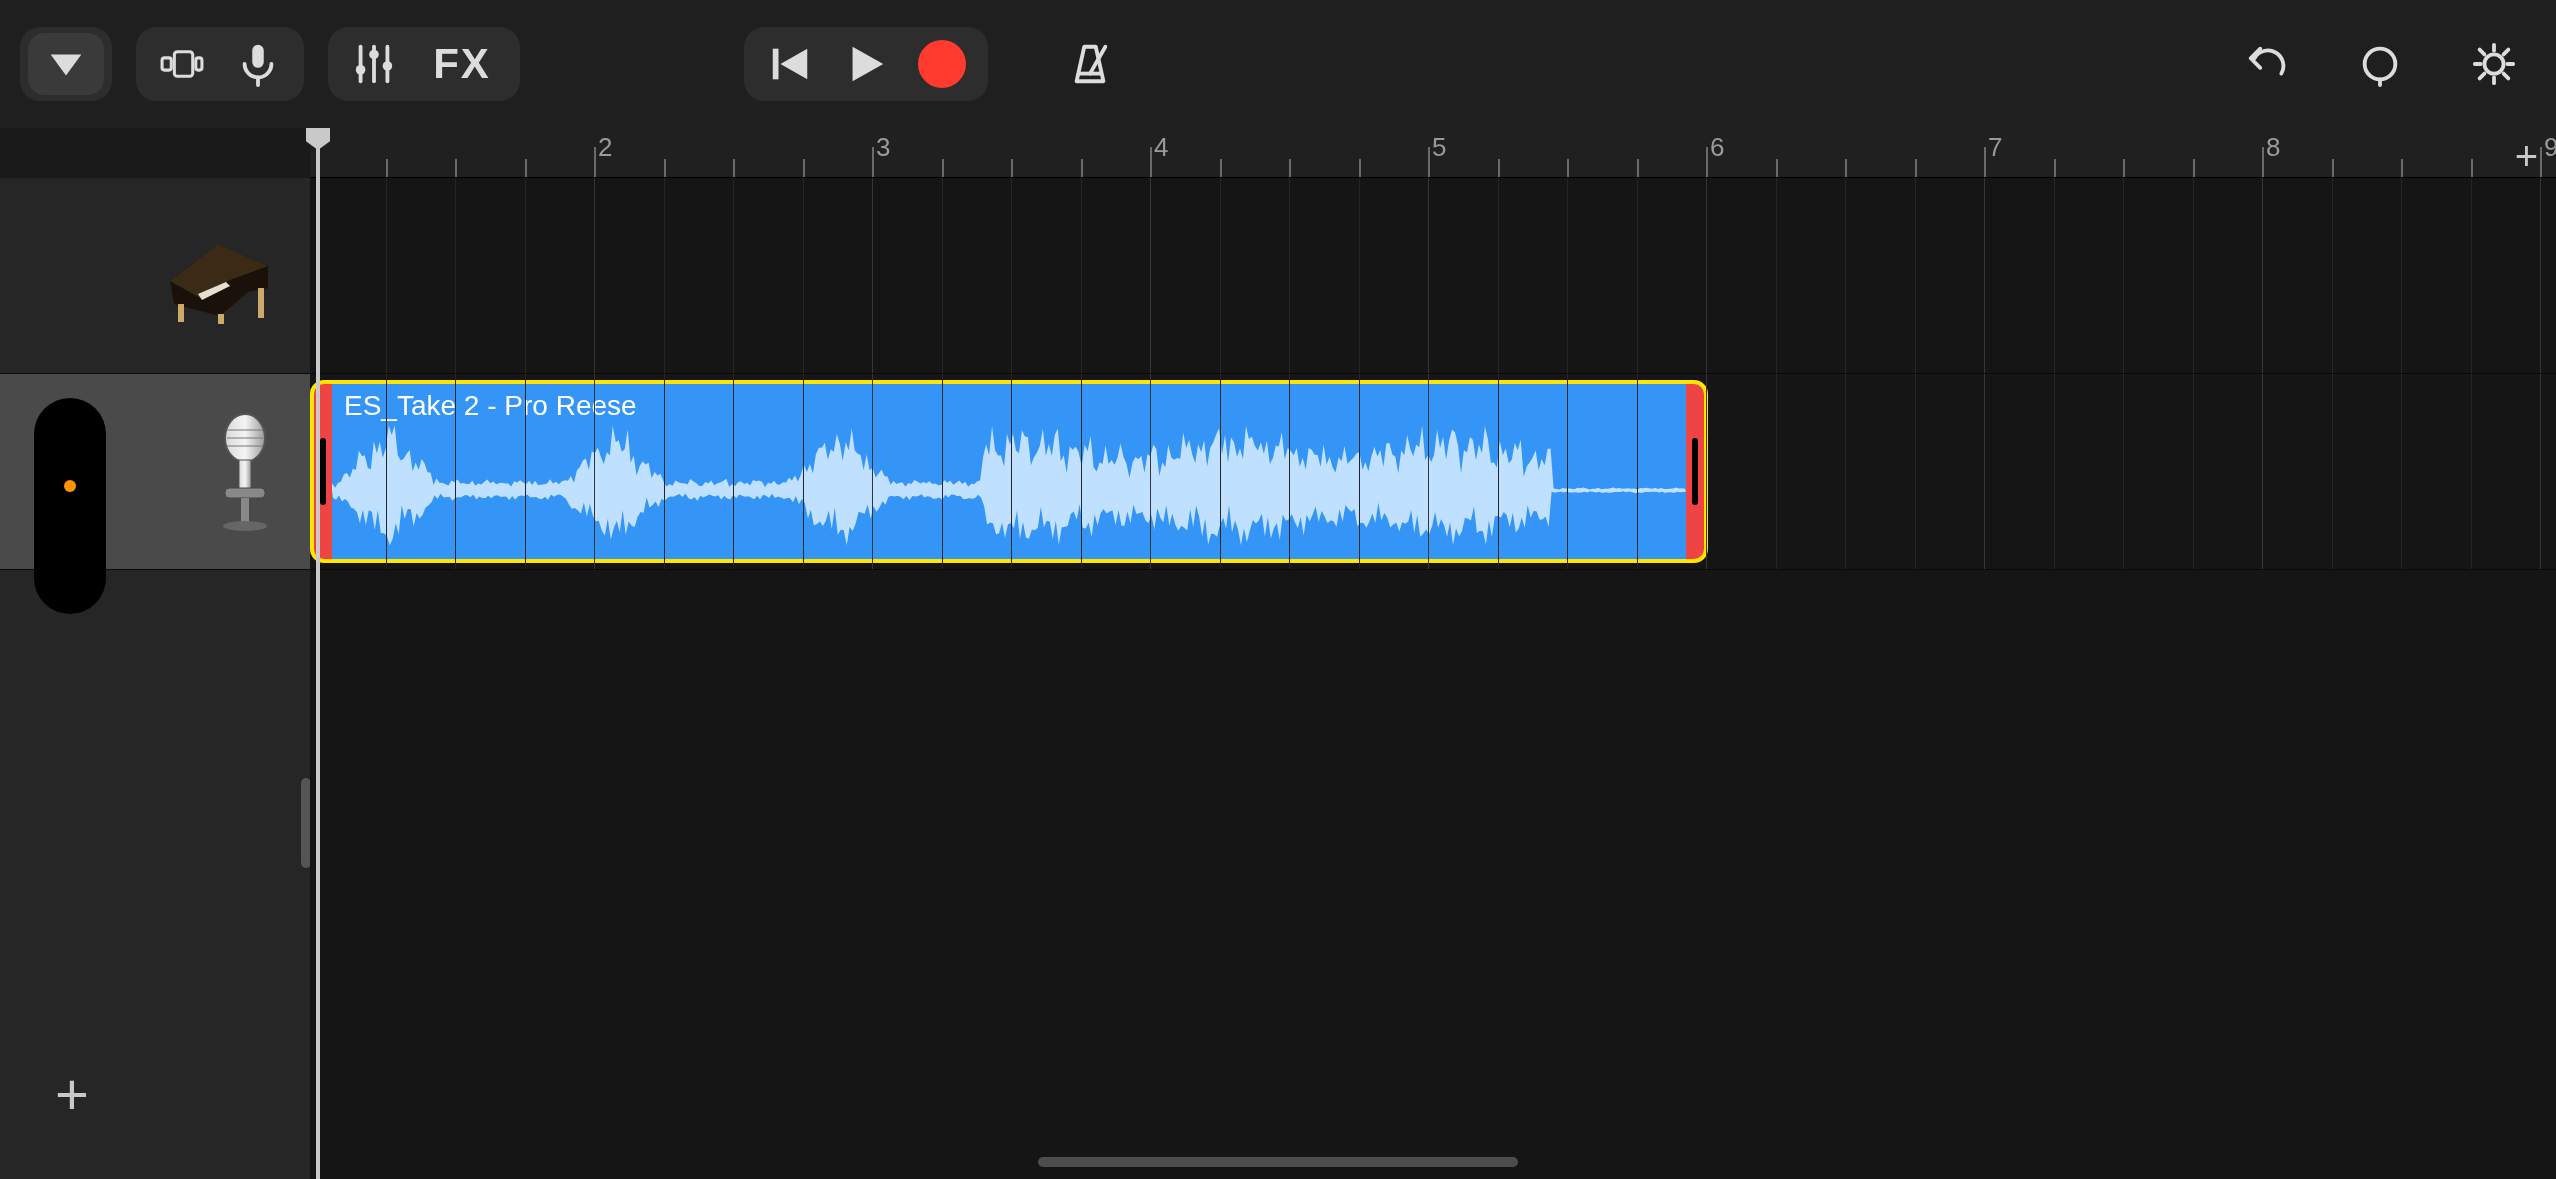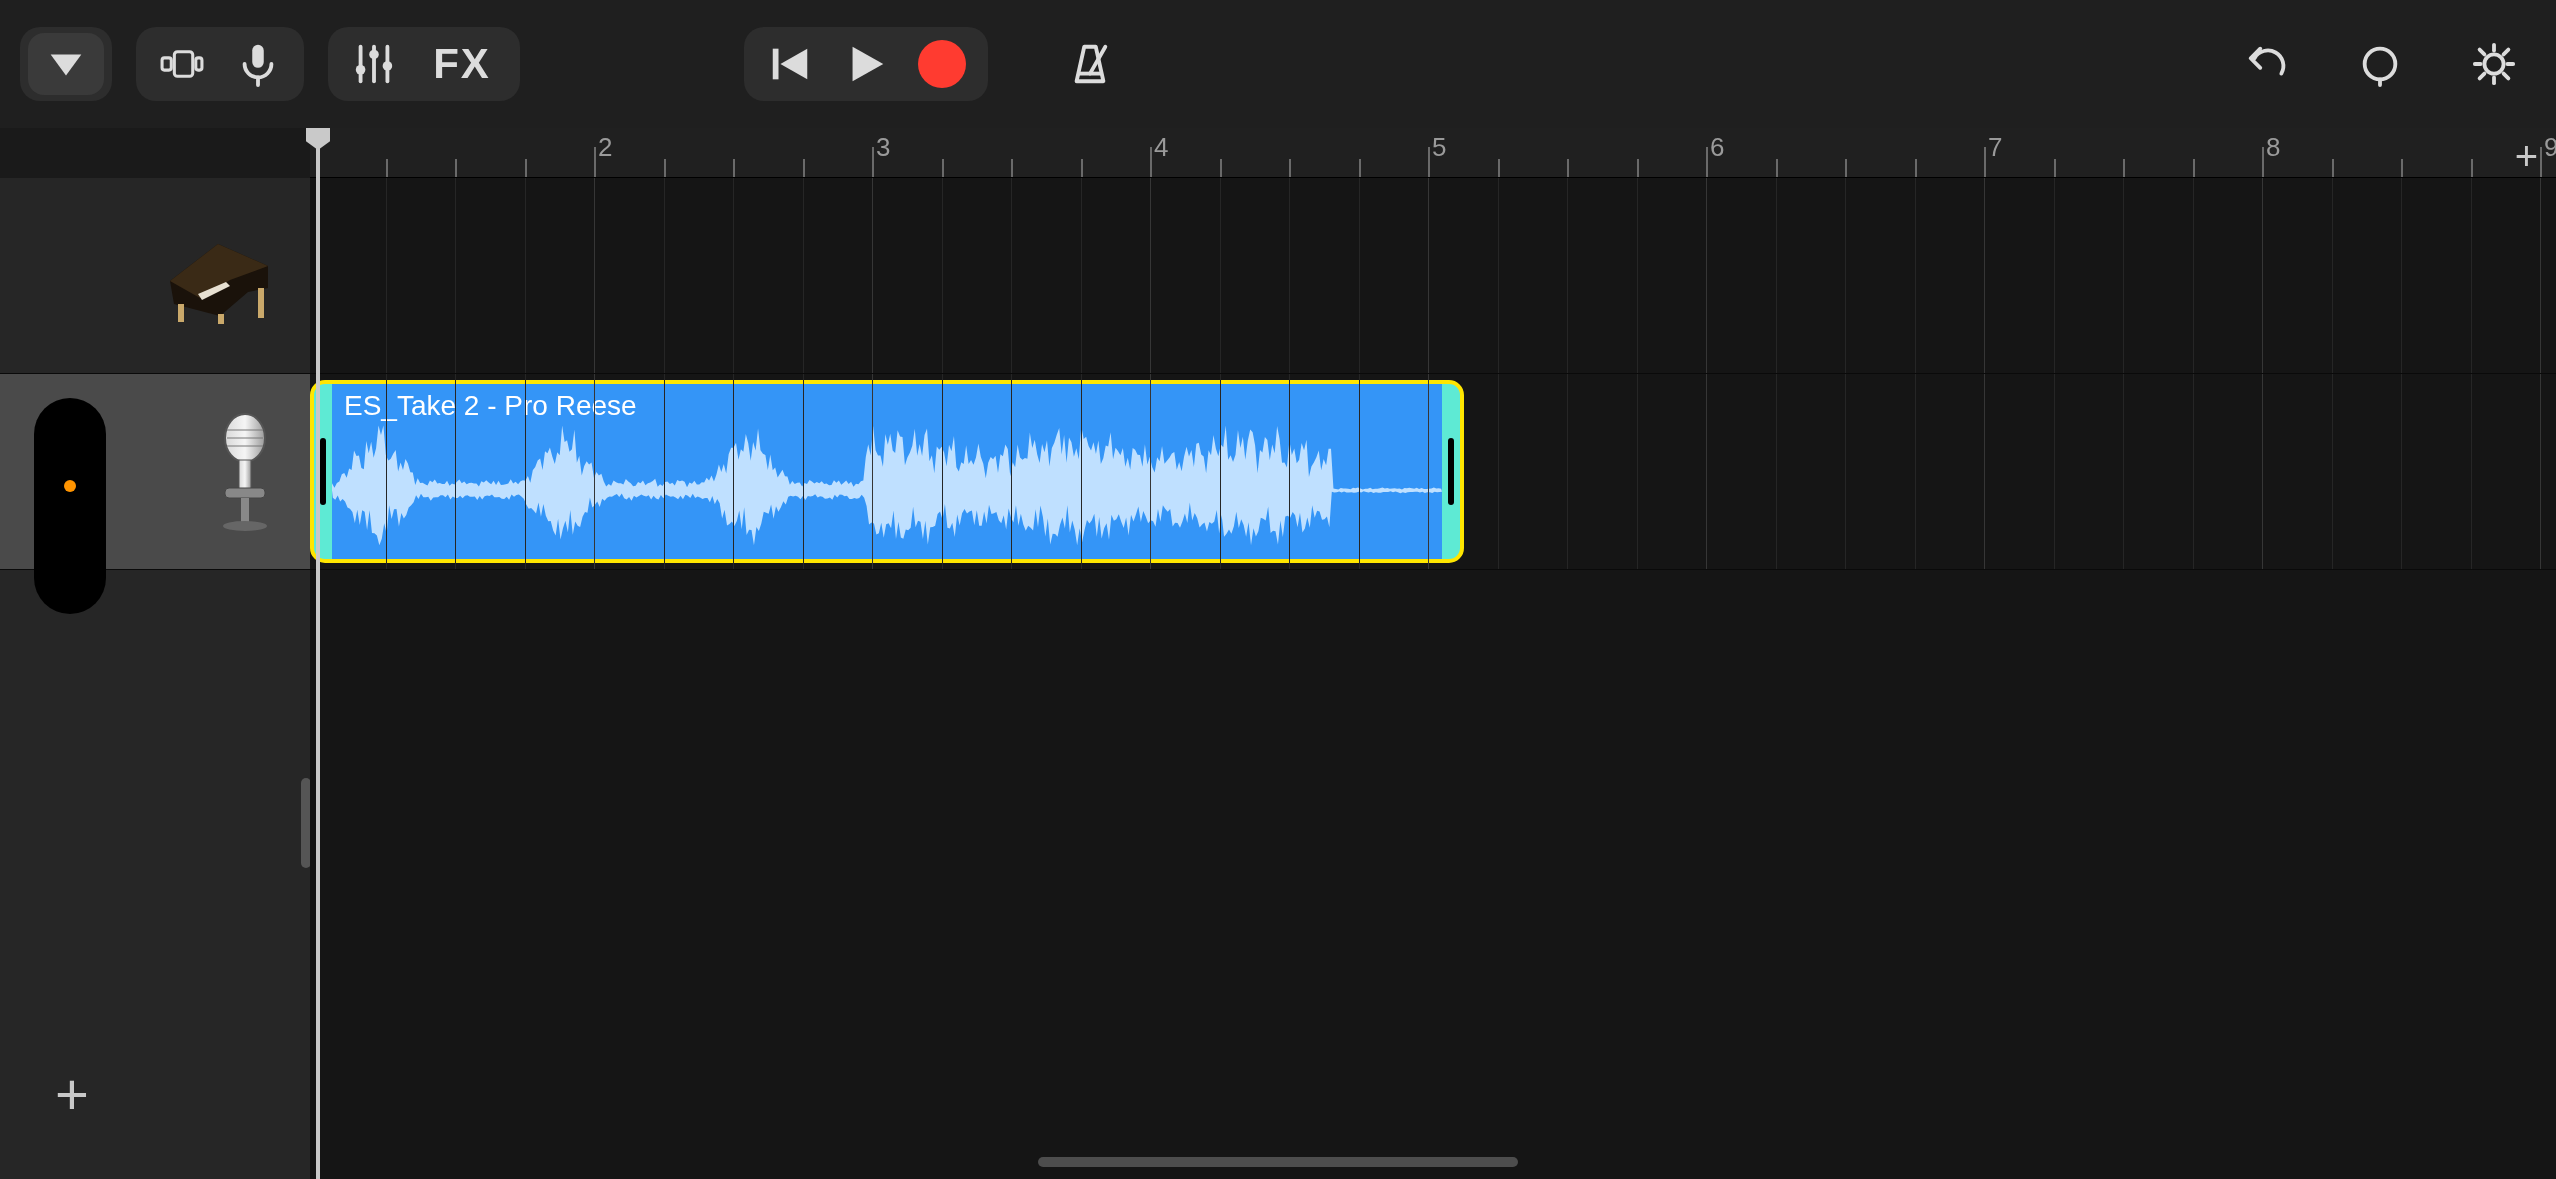--- a/index.html
+++ b/index.html
@@ -473,21 +473,21 @@
       <div class="grid-line" style="left: 1743.5px;"></div>
       <div class="grid-line" style="left: 1813px;"></div>
       <div class="grid-line" style="left: 1882.5px;"></div>
       <div class="bar-line" style="left: 1952px;"></div>
       <div class="grid-line" style="left: 2021.5px;"></div>
       <div class="grid-line" style="left: 2091px;"></div>
       <div class="grid-line" style="left: 2160.5px;"></div>
       <div class="bar-line" style="left: 2230px;"></div>
     </div>
   <div class="lane" id="lane1">
-    <div class="region" id="region" style="left: 0px; width: 1154px; background: #5eead4; border-color: rgb(255, 230, 0); border-radius: 15px;">
+    <div class="region" id="region" style="left: 0px; width: 1398px; background: #ef4444; border-color: rgb(255, 230, 0);">
       <div class="region-inner" style="background: rgb(52, 149, 247);">
         <div class="region-label">ES_Take 2 - Pro Reese</div>
         <div class="waveform">
           <svg viewBox="0 0 1360 140" preserveAspectRatio="none" id="wavesvg">
               <path d="M0 70 L0 62.50413884677742 L3 67.14944808100928 L6 62.317865217299854 L9 60.798997046868514 L12 53.39806595453912 L15 52.03602868060823 L18 56.9724328487449 L21 47.446226921949815 L24 49.129002958409785 L27 29.068803565556344 L30 34.79169226089439 L33 34.35259530214551 L36 47.08977141549352 L39 48.20507074724543 L42 19.354931951778624 L45 31.80861413317251 L48 20.268053279210854 L51 36.577190290967714 L54 26.743855156634666 L57 3.5 L60 13.30093761539176 L63 3.5 L66 33.82318250281769 L69 39.463489343701866 L72 37.644444379072986 L75 32.52489341847957 L78 28.6906852425775 L81 50.4810712334268 L84 41.38056110368157 L87 49.11840441757247 L90 37.93535027929879 L93 42.377124150203116 L96 51.42730503344974 L99 51.632850955640194 L102 64.26754413458494 L105 57.58536044290633 L108 62.44216083253606 L111 61.990802767535996 L114 63.63032270809496 L117 64.82312727062839 L120 59.87388785056865 L123 61.59396329753527 L126 58.73967523448265 L129 62.91629448887511 L132 62.22653712578767 L135 63.40156229125516 L138 63.324560979711116 L141 59.96907222047362 L144 65.02683301739428 L147 62.96913607240631 L150 63.78335124193525 L153 61.00285354109355 L156 58.876582793240544 L159 62.617323983178764 L162 60.7339678736827 L165 63.68011043894179 L168 62.2141594359588 L171 62.05443858001208 L174 62.85754071475896 L177 62.781984350603324 L180 65.97181512881028 L183 60.61719828648938 L186 61.793334766039145 L189 59.43422204709945 L192 61.87862171263165 L195 63.5967994065592 L198 59.99197712022811 L201 64.420919286867 L204 60.14309592824904 L207 64.38818238330163 L210 64.01723609193903 L213 63.56800560000273 L216 62.726652195989175 L219 58.53418649660421 L222 62.72114496011606 L225 61.01702002570705 L228 63.66075074288956 L231 60.505206240800646 L234 59.53870692628031 L237 60.014135064867965 L240 55.2051191261704 L243 62.13283868657251 L246 49.217367962620145 L249 45.965860179036525 L252 39.36589036528724 L255 37.316600959695364 L258 48.954624281287806 L261 29.78682301331697 L264 31.8213205627721 L267 25.99565245077666 L270 35.58437023570152 L273 42.836245174389 L276 30.999443981712616 L279 33.930606583946755 L282 3.5 L285 20.366849031885145 L288 18.72754313893588 L291 30.460493542191628 L294 27.948081383302657 L297 7.5755353623222135 L300 41.586054049059584 L303 34.4620432612751 L306 54.564129271480425 L309 45.04371676048119 L312 40.03696420226936 L315 43.35242214540313 L318 41.42521473843409 L321 57.27388010788493 L324 51.01492088845343 L327 54.75804308299611 L330 52.798206193019844 L333 60.74440661209882 L336 65.90857516394449 L339 63.353740091954165 L342 65.12624361203119 L345 59.79097502227681 L348 61.61433962248876 L351 62.509190480679266 L354 62.599858513721244 L357 63.91009234600145 L360 58.291353624760774 L363 60.708139765981535 L366 62.50049364150637 L369 65.60611500498563 L372 65.21103767460973 L375 61.41767960212079 L378 62.59736520458202 L381 59.69515641879419 L384 64.681140454871 L387 62.59191244142593 L390 61.765291738883484 L393 60.303207619070356 L396 58.00873876498622 L399 66.25748474584222 L402 63.737700138679585 L405 65.52149398962213 L408 61.29860683929293 L411 60.78411213307764 L414 63.293357144122886 L417 62.1175586733225 L420 64.94213789081114 L423 59.29267474099391 L426 60.428511165190585 L429 59.77759516942449 L432 61.168620633455475 L435 66.67116493406745 L438 61.75106172920216 L441 63.210159957022505 L444 60.015248270962374 L447 63.86295331027309 L450 63.97050094417715 L453 61.66397348586557 L456 61.73124084543386 L459 57.04063668682404 L462 59.663874662141325 L465 54.556373999871525 L468 60.697165211449466 L471 53.55475378690541 L474 43.37668872513633 L477 51.11868823170913 L480 43.00338537754955 L483 52.718666558037455 L486 33.04636775256039 L489 26.325976122738417 L492 26.38738500910317 L495 21.302364446973797 L498 38.558228114430925 L501 27.94966733249806 L504 30.50338684226591 L507 12.156023688798335 L510 21.726975097352252 L513 39.51455437681756 L516 20.527921478575024 L519 29.2101274704265 L522 6.548525203025086 L525 28.970174264344372 L528 32.45510197361536 L531 33.6392030053061 L534 49.088968529661685 L537 33.14730958659513 L540 49.22514405684049 L543 46.54629913149691 L546 56.774875411392244 L549 52.51229013812261 L552 48.74911051330331 L555 55.40967628970171 L558 55.809573372425206 L561 64.06999367708154 L564 60.41738675066154 L567 63.34616712608623 L570 62.0522154475208 L573 61.70074234832247 L576 65.97275273120451 L579 62.23941638778247 L582 63.42756977651949 L585 59.162690538579824 L588 60.807898184521896 L591 62.95908705006512 L594 61.372000403835735 L597 62.68569569925574 L600 60.548284281219466 L603 63.43198961571482 L606 62.9364239115852 L609 64.51228918713724 L612 64.42487743303757 L615 59.62265929750118 L618 61.99285135373398 L621 59.75005838630821 L624 64.00513562362018 L627 62.022533048811525 L630 59.70138344664535 L633 63.2765726539173 L636 61.00314441397303 L639 66.1469417739801 L642 63.13223076968179 L645 63.60124709027521 L648 60.63110294856608 L651 59.8174920947078 L654 35.86314401246824 L657 22.809009590083647 L660 34.088477717688036 L663 3.9867914784932594 L666 28.81598929262144 L669 34.256888525670924 L672 34.14325021520861 L675 45.747309510273865 L678 12.179710996948494 L681 23.124727241834968 L684 11.917752958943616 L687 29.08373858449967 L690 31.804397779059478 L693 8.387478680022184 L696 14.757302489144458 L699 15.36519354334672 L702 44.27047124005924 L705 36.27053403151969 L708 31.54752493443798 L711 24.373340005690658 L714 6.801358851781252 L717 34.50726894239441 L720 22.554656906340554 L723 34.633641349846215 L726 13.316353710136475 L729 6.6471542526840395 L732 40.16303874780349 L735 34.029044660795435 L738 52.49156987401422 L741 24.93139199490804 L744 28.382801264263634 L747 25.347330154006514 L750 31.193775058359314 L753 45.346450675249905 L756 23.142300589787993 L759 29.865878504083874 L762 14.418671050511513 L765 46.361268766385066 L768 50.49943192289521 L771 41.110097370546754 L774 42.847393101196204 L777 23.834402289111686 L780 42.942704008136445 L783 38.727924722432704 L786 43.587635974656905 L789 36.3009746807891 L792 21.899859533121663 L795 35.76561957329428 L798 42.654277251405176 L801 57.415120501115595 L804 41.725858470191184 L807 35.822565949717564 L810 38.07842517948228 L813 34.52778742732457 L816 52.10646386922262 L819 33.03765602164122 L822 34.99052801041136 L825 23.062100206196476 L828 27.640864450035693 L831 55.459304142835244 L834 41.119525047373415 L837 46.24162117993342 L840 22.946835480791883 L843 36.221507063283255 L846 38.499502344650395 L849 36.820667507389444 L852 37.45921268957826 L855 10.632342886655337 L858 26.585292990845822 L861 18.14123180406724 L864 32.85620751492552 L867 41.876532819602666 L870 22.445122530676045 L873 30.98406948923475 L876 18.646096505871448 L879 45.493837190093885 L882 26.48299104346078 L885 21.262278930645095 L888 13.005930469047208 L891 6.2268806545887045 L894 33.13299651706431 L897 13.309787675073856 L900 41.73576884629654 L903 15.915591304264176 L906 20.70479295194699 L909 35.514718805373214 L912 26.856608604098014 L915 38.02489911490619 L918 3.837521536063562 L921 17.248258552771603 L924 15.198150353068336 L927 24.500505665213204 L930 29.12109435247919 L933 20.743010513733104 L936 32.748642432347935 L939 19.0315439004306 L942 42.82174376757949 L945 36.95143531973678 L948 24.02736476329479 L951 25.097055531353732 L954 10.563793596246903 L957 37.988870601026015 L960 26.377796147714548 L963 29.759972573751043 L966 33.905012992513775 L969 26.57874817706879 L972 45.75749053967281 L975 36.600473596097565 L978 48.791058099958754 L981 26.513208356524693 L984 28.249816004101653 L987 33.4887396583823 L990 33.605704773207826 L993 45.654222522302824 L996 22.856960775498514 L999 43.55213282407087 L1002 35.56243213191003 L1005 46.224082711695225 L1008 51.606912876384825 L1011 36.1435301344186 L1014 40.22086963113253 L1017 24.652180158455423 L1020 42.539610738048026 L1023 39.70350097625595 L1026 36.40691177798887 L1029 32.23304558644323 L1032 30.601878390523694 L1035 48.88112518455101 L1038 40.86265936357154 L1041 50.276043057283104 L1044 35.148248312812754 L1047 25.28276668772532 L1050 35.31865093259871 L1053 28.50815214288376 L1056 45.9057865579756 L1059 22.154437563847345 L1062 21.216733402782026 L1065 33.216168931530746 L1068 35.299545287403056 L1071 52.30040142988322 L1074 28.807747336951188 L1077 34.09523713277249 L1080 13.250384285610373 L1083 27.425849520649997 L1086 35.02562235043016 L1089 22.941130836692068 L1092 25.898006984372643 L1095 3.5 L1098 38.4749417412262 L1101 33.949189042253266 L1104 40.931792239515886 L1107 33.548043887420825 L1110 8.254616393980022 L1113 26.44625287176767 L1116 15.109978546255348 L1119 38.62314293039688 L1122 19.29154715370432 L1125 7.645563780113363 L1128 10.586786801118095 L1131 23.68679907894409 L1134 52.276658388903385 L1137 28.61173302445085 L1140 31.204119396459596 L1143 15.259395992300739 L1146 18.448942994599008 L1149 38.969500671281025 L1152 23.007530414386927 L1155 31.9968019931286 L1158 4.155167407696425 L1161 17.405706435100534 L1164 41.76847465123986 L1167 41.408508473507254 L1170 46.554683906526236 L1173 18.89820143273355 L1176 33.76926058007362 L1179 27.116172323946316 L1182 42.09950122282003 L1185 38.53392296571634 L1188 21.377677670634135 L1191 28.863478757158163 L1194 18.16867064244188 L1197 56.09332347862151 L1200 45.35589316794629 L1203 41.4847906017329 L1206 36.329805601598835 L1209 29.070511895740196 L1212 49.29145259673106 L1215 37.84459258169636 L1218 44.08630825540136 L1221 27.329099222295156 L1224 27.287925349036335 L1227 67.86812901149555 L1230 68.43695121884318 L1233 69.08091051279182 L1236 67.55266334667519 L1239 67.95849228655769 L1242 67.85425313346447 L1245 68.21828321714895 L1248 68.63270938721747 L1251 67.27603275949258 L1254 67.72843540923247 L1257 66.97256554789837 L1260 68.02642039286789 L1263 68.87458599775401 L1266 68.19372852416255 L1269 68.22750595314893 L1272 67.2751555210963 L1275 68.61064227136258 L1278 68.12087137444601 L1281 68.29094480732405 L1284 67.63003679377155 L1287 66.96449313474466 L1290 67.99911402664341 L1293 67.48825370318477 L1296 68.27859035532948 L1299 67.94914183577211 L1302 67.8123544234355 L1305 68.08634845364105 L1308 67.99923220449321 L1311 68.91393130024773 L1314 67.49744434224468 L1317 67.76603959811487 L1320 67.1769661991345 L1323 67.74167082476475 L1326 68.29734121849278 L1329 67.29762725566299 L1332 68.50311807494138 L1335 67.35003098960145 L1338 68.42044188699155 L1341 68.40604370889415 L1344 68.22839807062206 L1347 68.08309979597185 L1350 66.89739726902076 L1353 68.00594196232139 L1356 67.58107347795207 L1359 68.25123832480091 L1360 71.26478480174595 L1357 71.43393736067657 L1354 71.83780270584974 L1351 71.25034882104056 L1348 72.65080750398565 L1345 71.84660909586981 L1342 71.74315292549325 L1339 72.44934668772926 L1336 71.17542968239111 L1333 72.02666443193411 L1330 71.19767481172822 L1327 71.24569064356854 L1324 71.63298275477698 L1321 71.53818433951099 L1318 71.75903108282918 L1315 72.603339339521 L1312 71.68954777745361 L1309 72.78921119674155 L1306 71.83809461997011 L1303 71.09831899523965 L1300 71.90839751366974 L1297 70.69297172926723 L1294 71.62565159798466 L1291 71.48782649228932 L1288 71.59660925703645 L1285 72.20574359129355 L1282 72.21586432638044 L1279 71.85708237181488 L1276 72.61504829959978 L1273 71.2690735350098 L1270 72.05028131386992 L1267 71.44677545918069 L1264 70.66075714658241 L1261 71.96566918964558 L1258 71.20294276761523 L1255 72.04342348544847 L1252 72.19103366859858 L1249 71.90355251881562 L1246 72.07749079871486 L1243 72.0068351750344 L1240 71.11651560672757 L1237 72.06735622597901 L1234 70.98076018061143 L1231 71.86497075532881 L1228 71.94175646571455 L1225 71.16958615150715 L1222 107.46617636687472 L1219 96.50727419443302 L1216 99.31136860771878 L1213 99.95882596516002 L1210 91.51322403386926 L1207 90.71123782656761 L1204 97.84383762359158 L1201 85.05174545737326 L1198 107.93963969671321 L1195 97.70741158977744 L1192 108.90360586726621 L1189 112.9654459731133 L1186 92.74126638805328 L1183 107.52893789010537 L1180 95.25870088025567 L1177 91.86156589236687 L1174 97.87336074044485 L1171 95.72593810234864 L1168 96.49908386836962 L1165 117.40330813479378 L1162 100.55044950703096 L1159 125.1760932814725 L1156 111.7689086680268 L1153 111.09953634296801 L1150 113.31635094725189 L1147 86.32774074434434 L1144 100.73990650014488 L1141 98.85593631936689 L1138 97.92968961942483 L1135 111.60106506523911 L1132 117.03938838685366 L1129 108.53733158639442 L1126 126 L1123 102.4712186497527 L1120 117.1621517653042 L1117 105.24108335038717 L1114 99.31886864454935 L1111 108.25543202514069 L1108 91.69468860393275 L1105 106.57204625574835 L1102 114.30541935186264 L1099 109.85452524610233 L1096 114.14187777694889 L1093 117.34089208892141 L1090 95.13207740433711 L1087 113.93810453530818 L1084 89.96017658057492 L1081 101.63839666632603 L1078 103.90461808710093 L1075 102.06351604851443 L1072 112.01513753083918 L1069 102.58965335523601 L1066 104.79482020106497 L1063 107.87709175958844 L1060 98.19869231344491 L1057 92.97324751459419 L1054 100.67742918096727 L1051 82.34236157065587 L1048 103.0962167116642 L1045 93.54778428638677 L1042 101.64893417583043 L1039 107.98281973534692 L1036 103.25895425780547 L1033 103.03789614383052 L1030 106.90440618459114 L1027 88.85133977613506 L1024 91.70835959612242 L1021 88.99699697598415 L1018 85.0593883307168 L1015 101.89176923738889 L1012 88.94378599756618 L1009 107.1111561887156 L1006 101.46209306066825 L1003 100.3582224329353 L1000 103.37826310913405 L997 96.67608189797345 L994 90.8993200630396 L991 102.27274191920056 L988 86.27388582298939 L985 94.57021305556876 L982 101.73465290668814 L979 94.7382334026148 L976 116.03707887350441 L973 97.48015955864545 L970 108.28763708244543 L967 102.04151633273418 L964 94.30239745835742 L961 99.38597221808303 L958 100.82805816427276 L955 94.73319371488446 L952 120.24454662072647 L949 103.39767286884683 L946 108.68962927837194 L943 118.9425122263763 L940 97.08101611650267 L937 117.2461698272557 L934 93.72776978677557 L931 100.45243117077118 L928 103.79772154509851 L925 100.03568046448015 L922 110.25046079503755 L919 122.90799268186584 L916 108.5894006616244 L913 126 L910 109.84171699984951 L907 100.62074306128255 L904 113.04174251164952 L901 85.09047379398723 L898 108.81636803262526 L895 97.52282662042897 L892 104.9468568111493 L889 117.15573736455482 L886 114.42006549338828 L883 114.18183250586134 L880 125.1796825200986 L877 98.6297434853433 L874 117.06345979634278 L871 97.0318893147488 L868 85.29059823175264 L865 107.43652497102053 L862 89.27936607860916 L859 110.75379860500732 L856 108.05125146283723 L853 106.0870930888212 L850 111.04017063058144 L847 104.8521536404291 L844 93.82876374847483 L841 105.94480594477528 L838 85.07354027488873 L835 102.69636273799516 L832 97.7510073247005 L829 88.28218987767724 L826 109.82670314496056 L823 95.18922051426307 L820 103.37545023702219 L817 100.3936476494276 L814 91.89962854151125 L811 93.13194373903558 L808 93.9133015623928 L805 84.45978877324852 L802 103.69071274688355 L799 91.35657366752952 L796 106.01876704623376 L793 105.91196857869708 L790 90.29275918689788 L787 105.5566325868134 L784 90.44248185263774 L781 91.4225034400092 L778 93.54274085229012 L775 88.91344888817486 L772 93.32023157431223 L769 105.65109158727732 L766 94.60496531677501 L763 117.53068138061445 L760 102.957803240662 L757 108.81728225595228 L754 107.94063587095658 L751 83.8898152735308 L748 99.98376851668243 L745 91.47968525074285 L742 93.92118962375855 L739 106.12726191305103 L736 107.37524568912193 L733 107.49796343637945 L730 125.09183323967025 L727 100.85952562166825 L724 119.67389041719554 L721 101.9233916359663 L718 101.03556224609059 L715 107.51392294423808 L712 86.68452005030476 L709 108.07636874426166 L706 110.69930056983395 L703 109.79057155025231 L700 119.37742226557768 L697 118.00282133522325 L694 101.92726206553328 L691 119.6601705351224 L688 90.44165591826344 L685 108.54777641713812 L682 103.5283600006199 L679 104.56478016676365 L676 118.18312799080118 L673 102.88255244042101 L670 113.78686811037022 L667 115.05628655845379 L664 103.69125522375091 L661 102.69043959542941 L658 104.68766525525473 L655 85.85608625685049 L652 77.46467291429443 L649 74.42670430878007 L646 77.56450717077567 L643 78.42980127953797 L640 77.73390397047002 L637 78.74495996815436 L634 78.75530133133137 L631 75.35518195376466 L628 75.75356790097418 L625 74.24602888982248 L622 74.18475749986476 L619 77.21738907760854 L616 74.28587056117603 L613 79.44162921505284 L610 77.10829859520604 L607 78.09853732799971 L604 78.48918836793112 L601 76.41731652693747 L598 75.91598306100613 L595 77.20980027548381 L592 73.71017801586218 L589 75.66821256045309 L586 76.14696597907488 L583 75.71601531022512 L580 79.79408750202289 L577 75.71109561512712 L574 78.9927809928697 L571 76.45583448747185 L568 75.46641072064045 L565 76.24139777226046 L562 75.34626163987176 L559 76.442102705808 L556 84.23257230478987 L553 81.06273214125304 L550 87.04897572685638 L547 91.69553277194827 L544 86.0322055042276 L541 98.8781689343192 L538 84.24389935620198 L535 93.73131679777939 L532 92.63691233191338 L529 91.82306430501504 L526 103.78408646960918 L523 111.40869209422947 L520 107.37788880542507 L517 126 L514 110.34238860638277 L511 110.10663260052479 L508 115.46562865031623 L505 87.16564959290265 L502 109.69490448520419 L499 90.56042334006601 L496 101.15197178652174 L493 106.171498510783 L490 101.77642792898669 L487 104.33132675565611 L484 105.69498674798527 L481 89.75376329283665 L478 98.70670533235307 L475 82.96405595568118 L472 78.56858746841105 L469 84.16578085271198 L466 75.7236331714622 L463 82.13475776689579 L460 77.779398350332 L457 77.57159158910208 L454 78.74698627444965 L451 77.12582421260673 L448 76.08562243171681 L445 77.67645000463138 L442 73.32771285755337 L439 77.63526716410828 L436 75.3471641426179 L433 74.28013093153223 L430 79.05087348201415 L427 75.47936101269978 L424 78.82087523474358 L421 77.24370351704077 L418 75.84788104144994 L415 76.40296571178254 L412 75.43105438589674 L409 74.00321446743769 L406 77.95173032232724 L403 74.62040532739196 L400 79.26095677670928 L397 78.21876393283539 L394 75.32326018704194 L391 79.26732342705165 L388 74.76404547262504 L385 76.0591998636606 L382 75.4510517394329 L379 74.1342196706191 L376 75.62498413835924 L373 77.07060933242357 L370 75.4670195836943 L367 80.3642297863847 L364 76.6369622946281 L361 79.10704076298211 L358 77.87522176545988 L355 73.12573038796431 L352 76.67309628714575 L349 73.55153315088894 L346 74.80525988854528 L343 76.48178045087589 L340 76.20480328529015 L337 77.33538732842969 L334 80.44285049579273 L331 78.33424549777105 L328 86.7554699231496 L325 81.12799658499944 L322 84.81014551246649 L319 87.28842199550556 L316 77.0524269619183 L313 92.72494695489382 L310 92.04496227136364 L307 96.91834020514253 L304 107.25153217531536 L301 106.01043396103032 L298 101.69038931213902 L295 115.18742343576591 L292 89.9056185961194 L289 112.69497740340509 L286 100.89409538936442 L283 108.66892757789321 L280 120.15040465403001 L277 98.98086650307282 L274 116.01645371135324 L271 110.8237025724581 L268 101.19314227873605 L265 101.3841564371771 L262 95.8768809161434 L259 83.81862474386811 L256 96.75085648159566 L253 82.19368154793403 L250 93.39305059130493 L247 90.36892094921984 L244 87.99514959194985 L241 88.58153279956186 L238 84.1922912131195 L235 78.46878043398108 L232 76.05303230284937 L229 74.05799219347634 L226 74.68589237480259 L223 76.3484376031461 L220 74.09590836848928 L217 79.36110797260089 L214 76.36251790347953 L211 78.765653503649 L208 78.50546075908525 L205 76.60865188141311 L202 76.8178223900429 L199 76.77399289985847 L196 73.97835473541139 L193 75.52223148376342 L190 75.23540215999532 L187 75.97835884579587 L184 79.20665891489384 L181 75.68048521388921 L178 79.72530262513921 L175 76.20415758557237 L172 76.26907924918004 L169 76.45082120314244 L166 74.89794585579297 L163 75.43444423905008 L160 77.99376646951666 L157 75.40611537645026 L154 77.66183180722322 L151 77.71967265553032 L148 76.22114290054492 L145 79.09381424859635 L142 74.02752053330259 L139 76.9174450581794 L136 74.79876129847109 L133 74.76884489365257 L130 76.78328325532493 L127 76.93132694105329 L124 77.02940705693011 L121 80.56099458801854 L118 76.45909186076068 L115 77.02163843173041 L112 76.83021247539882 L109 73.41853664253404 L106 78.76174864900453 L103 74.83857457576016 L100 82.07918739571363 L97 85.0732048748197 L94 87.26418290548179 L91 95.07658758312937 L88 98.60261607774908 L85 92.87404968867021 L82 106.9047265857516 L79 88.87163043652673 L76 89.0423560632444 L73 99.03807222072624 L70 85.00846074418308 L67 114.7407360655785 L64 103.47477648873885 L61 119.21564255980599 L58 126 L55 116.02688337052801 L52 113.59126598518392 L49 113.41113812611101 L46 90.27801718554404 L43 110.38040577377146 L40 91.61483949764293 L37 90.14909094202602 L34 105.17548316085185 L31 89.57245722758267 L28 103.12340030995239 L25 91.96547546776078 L22 88.71398940106371 L19 87.40003785724265 L16 81.2051080201161 L13 78.5602368185082 L10 81.21268298419525 L7 75.01639952260064 L4 79.36858310998507 L1 77.36188172869801 Z" fill="#bfe0ff"></path>
             </svg>
         </div>
       </div>
       <div class="region-handle left"></div>
       <div class="region-handle right"></div>

